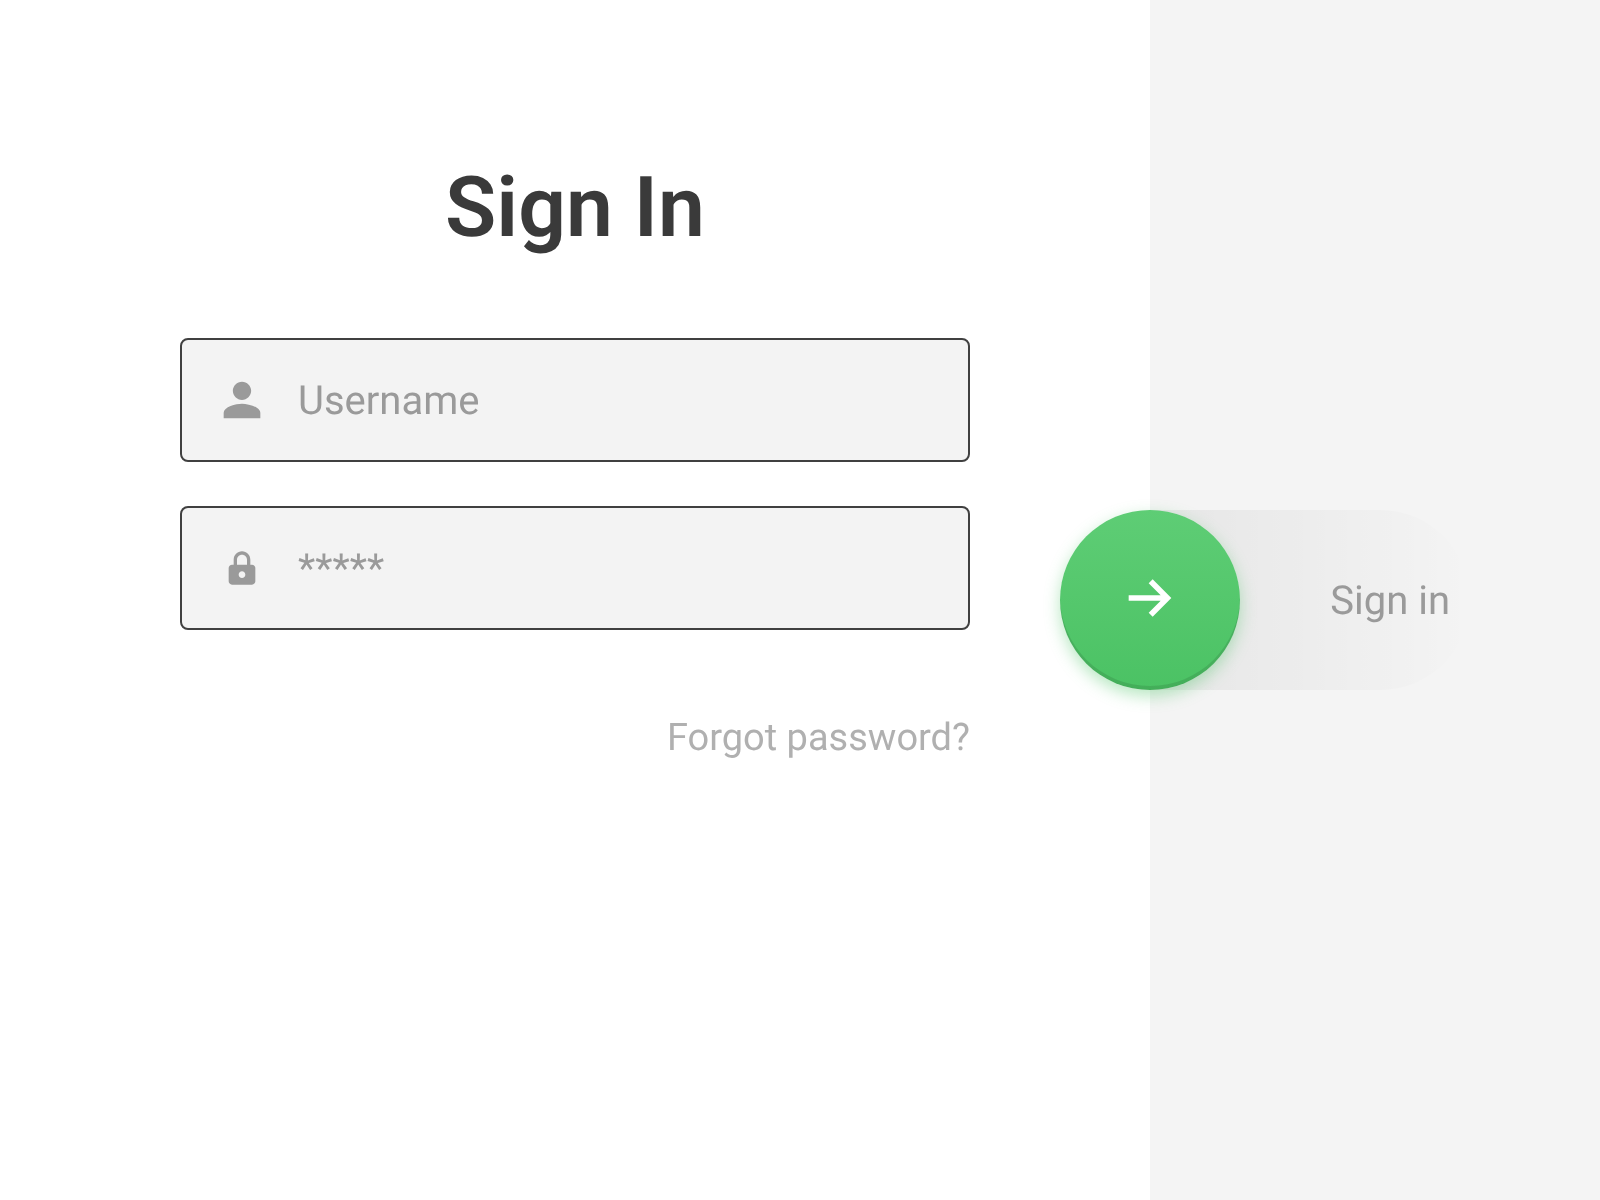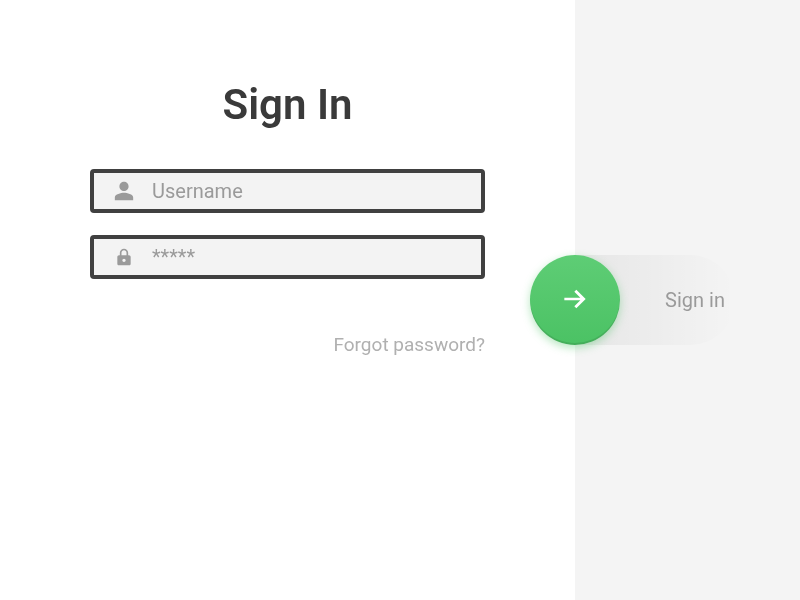--- a/index.html
+++ b/index.html
@@ -36,27 +36,27 @@
       color: #3a3a3a;
       margin-bottom: 40px;
     }
     .form {
       width: 100%;
       display: flex;
       flex-direction: column;
     }
     .input-group {
       background: #f3f3f3;
-      border: 4px solid #404040;
+      border: 1px solid #404040;
       border-radius: 4px;
       display: flex;
       align-items: center;
       padding: 16px 18px;
       margin-bottom: 22px;
-      height: 44px;
+      height: 62px;
     }
     .input-icon {
       width: 24px;
       height: 24px;
       display: flex;
       align-items: center;
       justify-content: center;
       margin-right: 16px;
       color: #9a9a9a;
     }
@@ -70,21 +70,21 @@
       font-family: inherit;
     }
     .input-field::placeholder {
       color: #9a9a9a;
     }
     .forgot-link {
       align-self: flex-end;
       color: #b0b0b0;
       font-size: 19px;
       text-decoration: none;
-      margin-top: 32px;
+      margin-top: 20px;
       cursor: pointer;
     }
     .signin-slider {
       position: absolute;
       left: -45px;
       top: 50%;
       transform: translateY(-50%);
       display: flex;
       align-items: center;
     }

